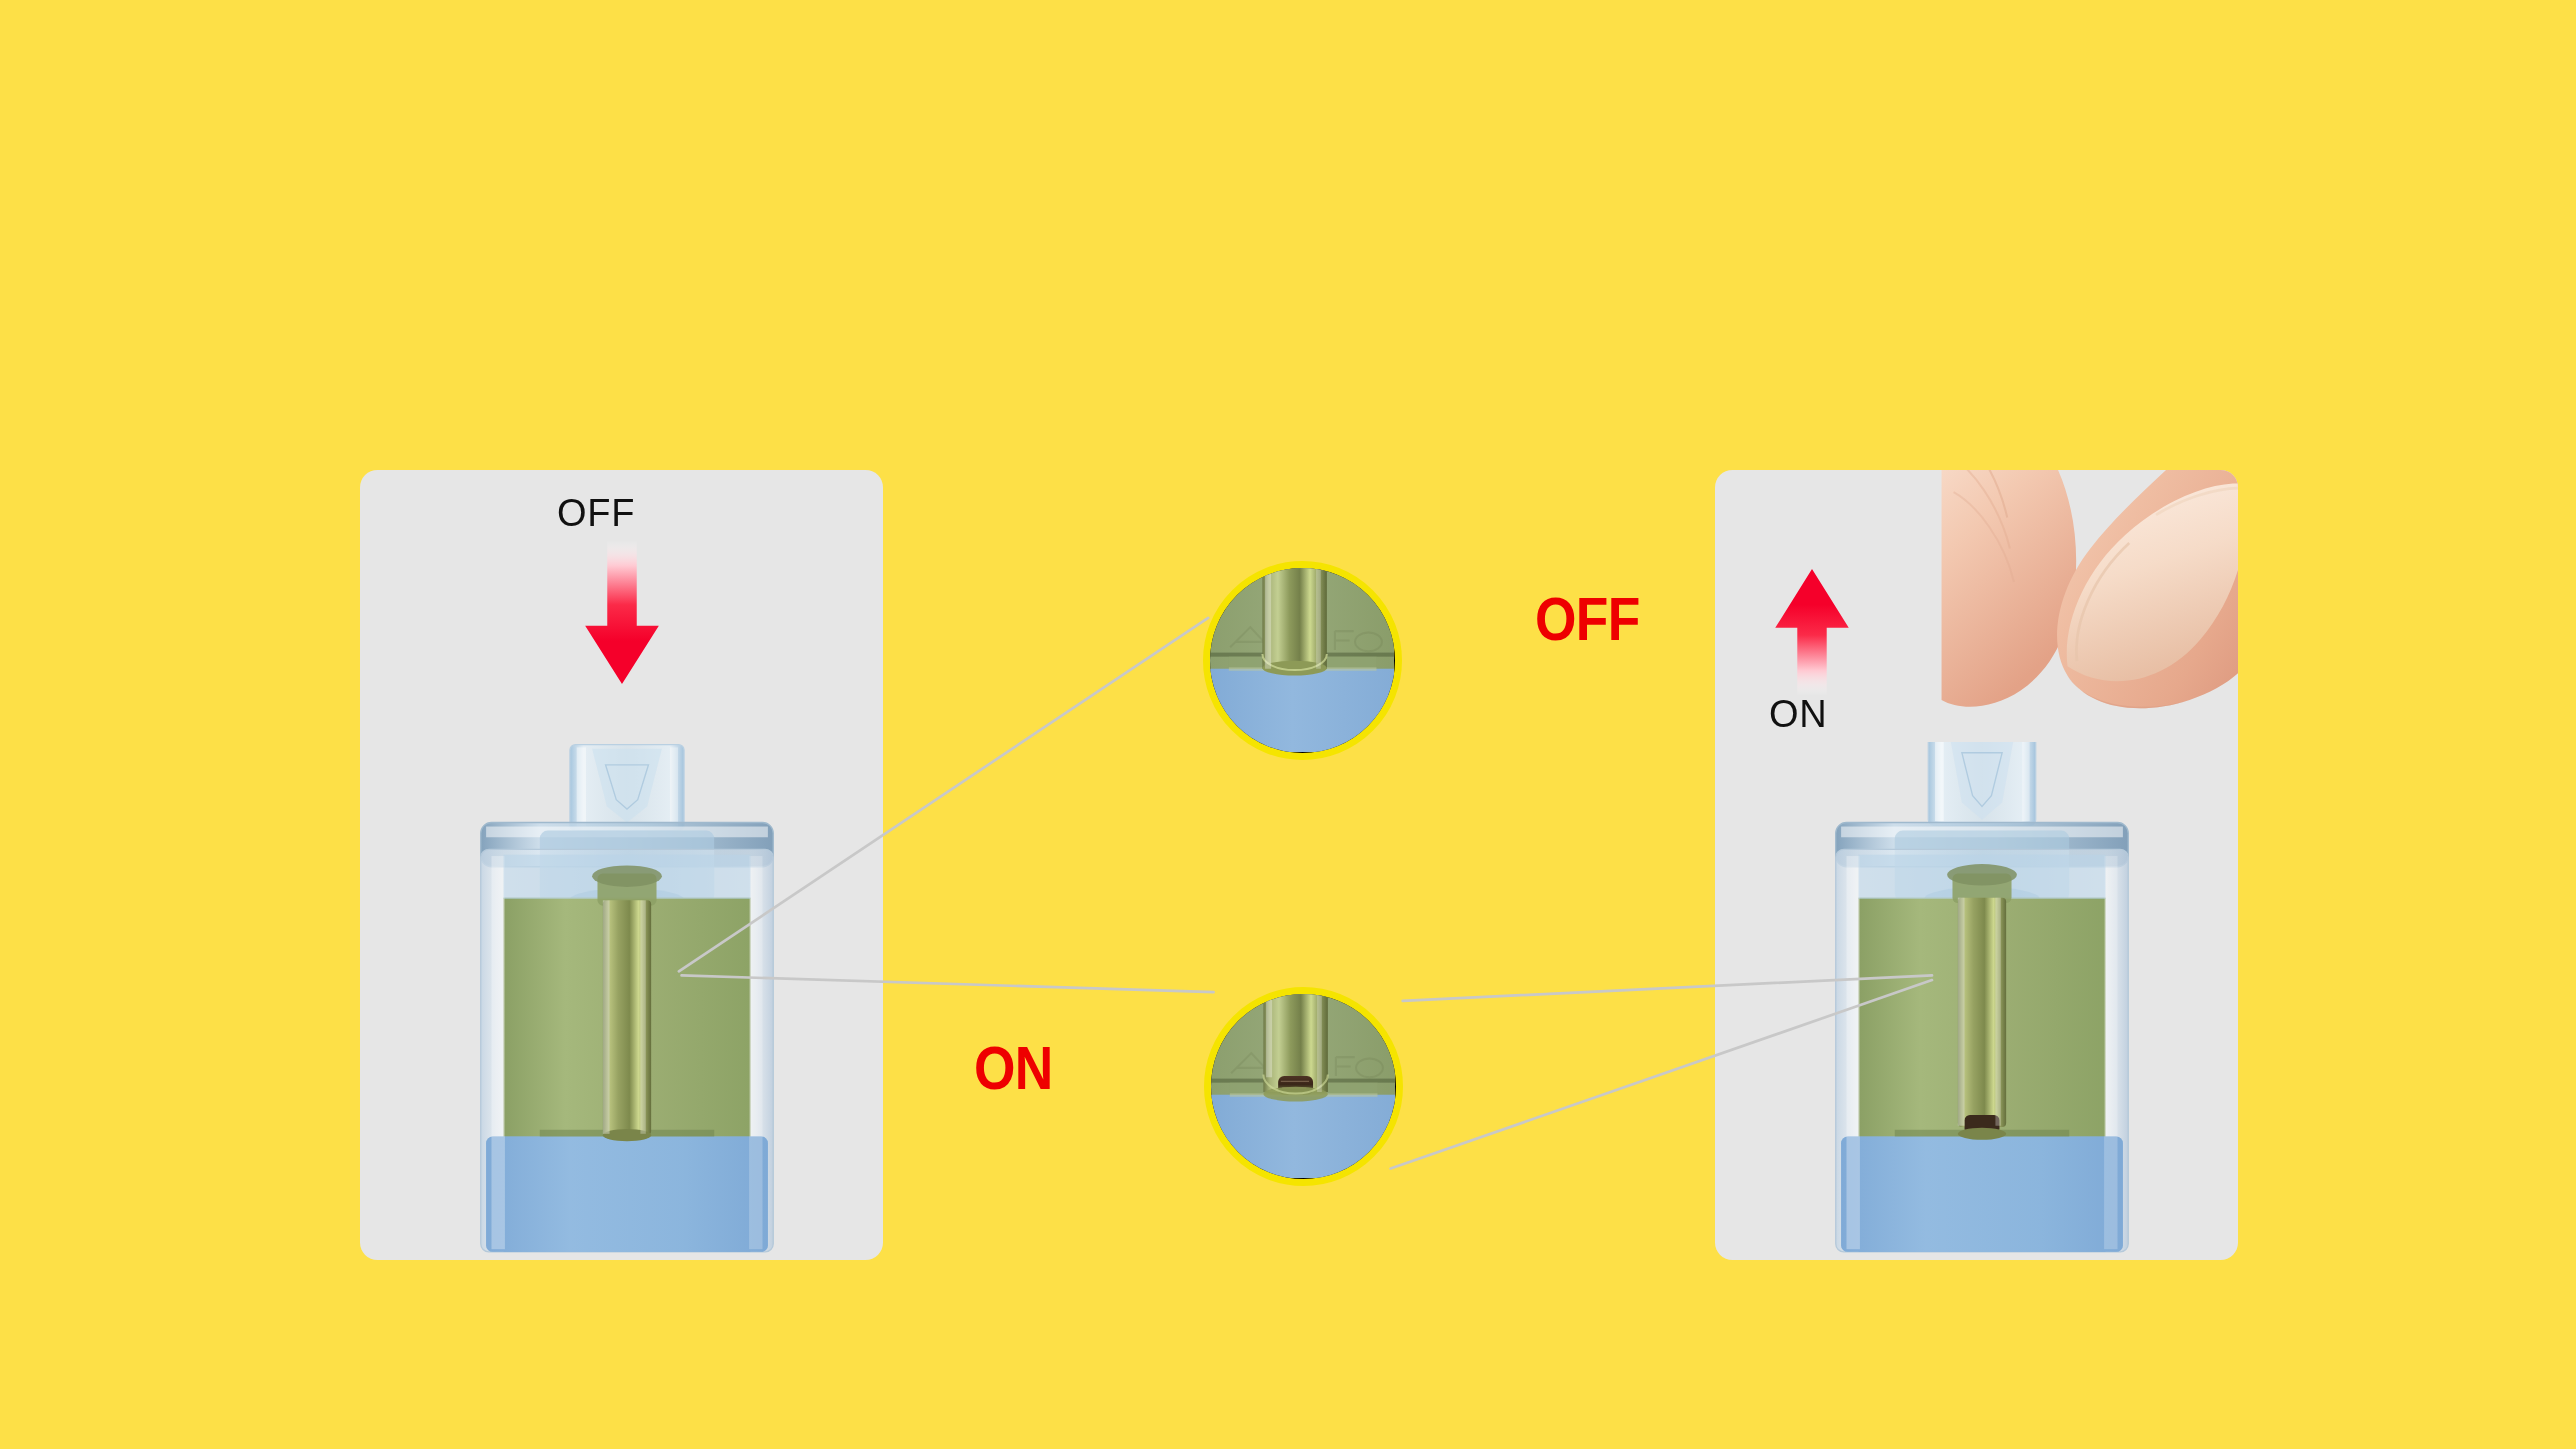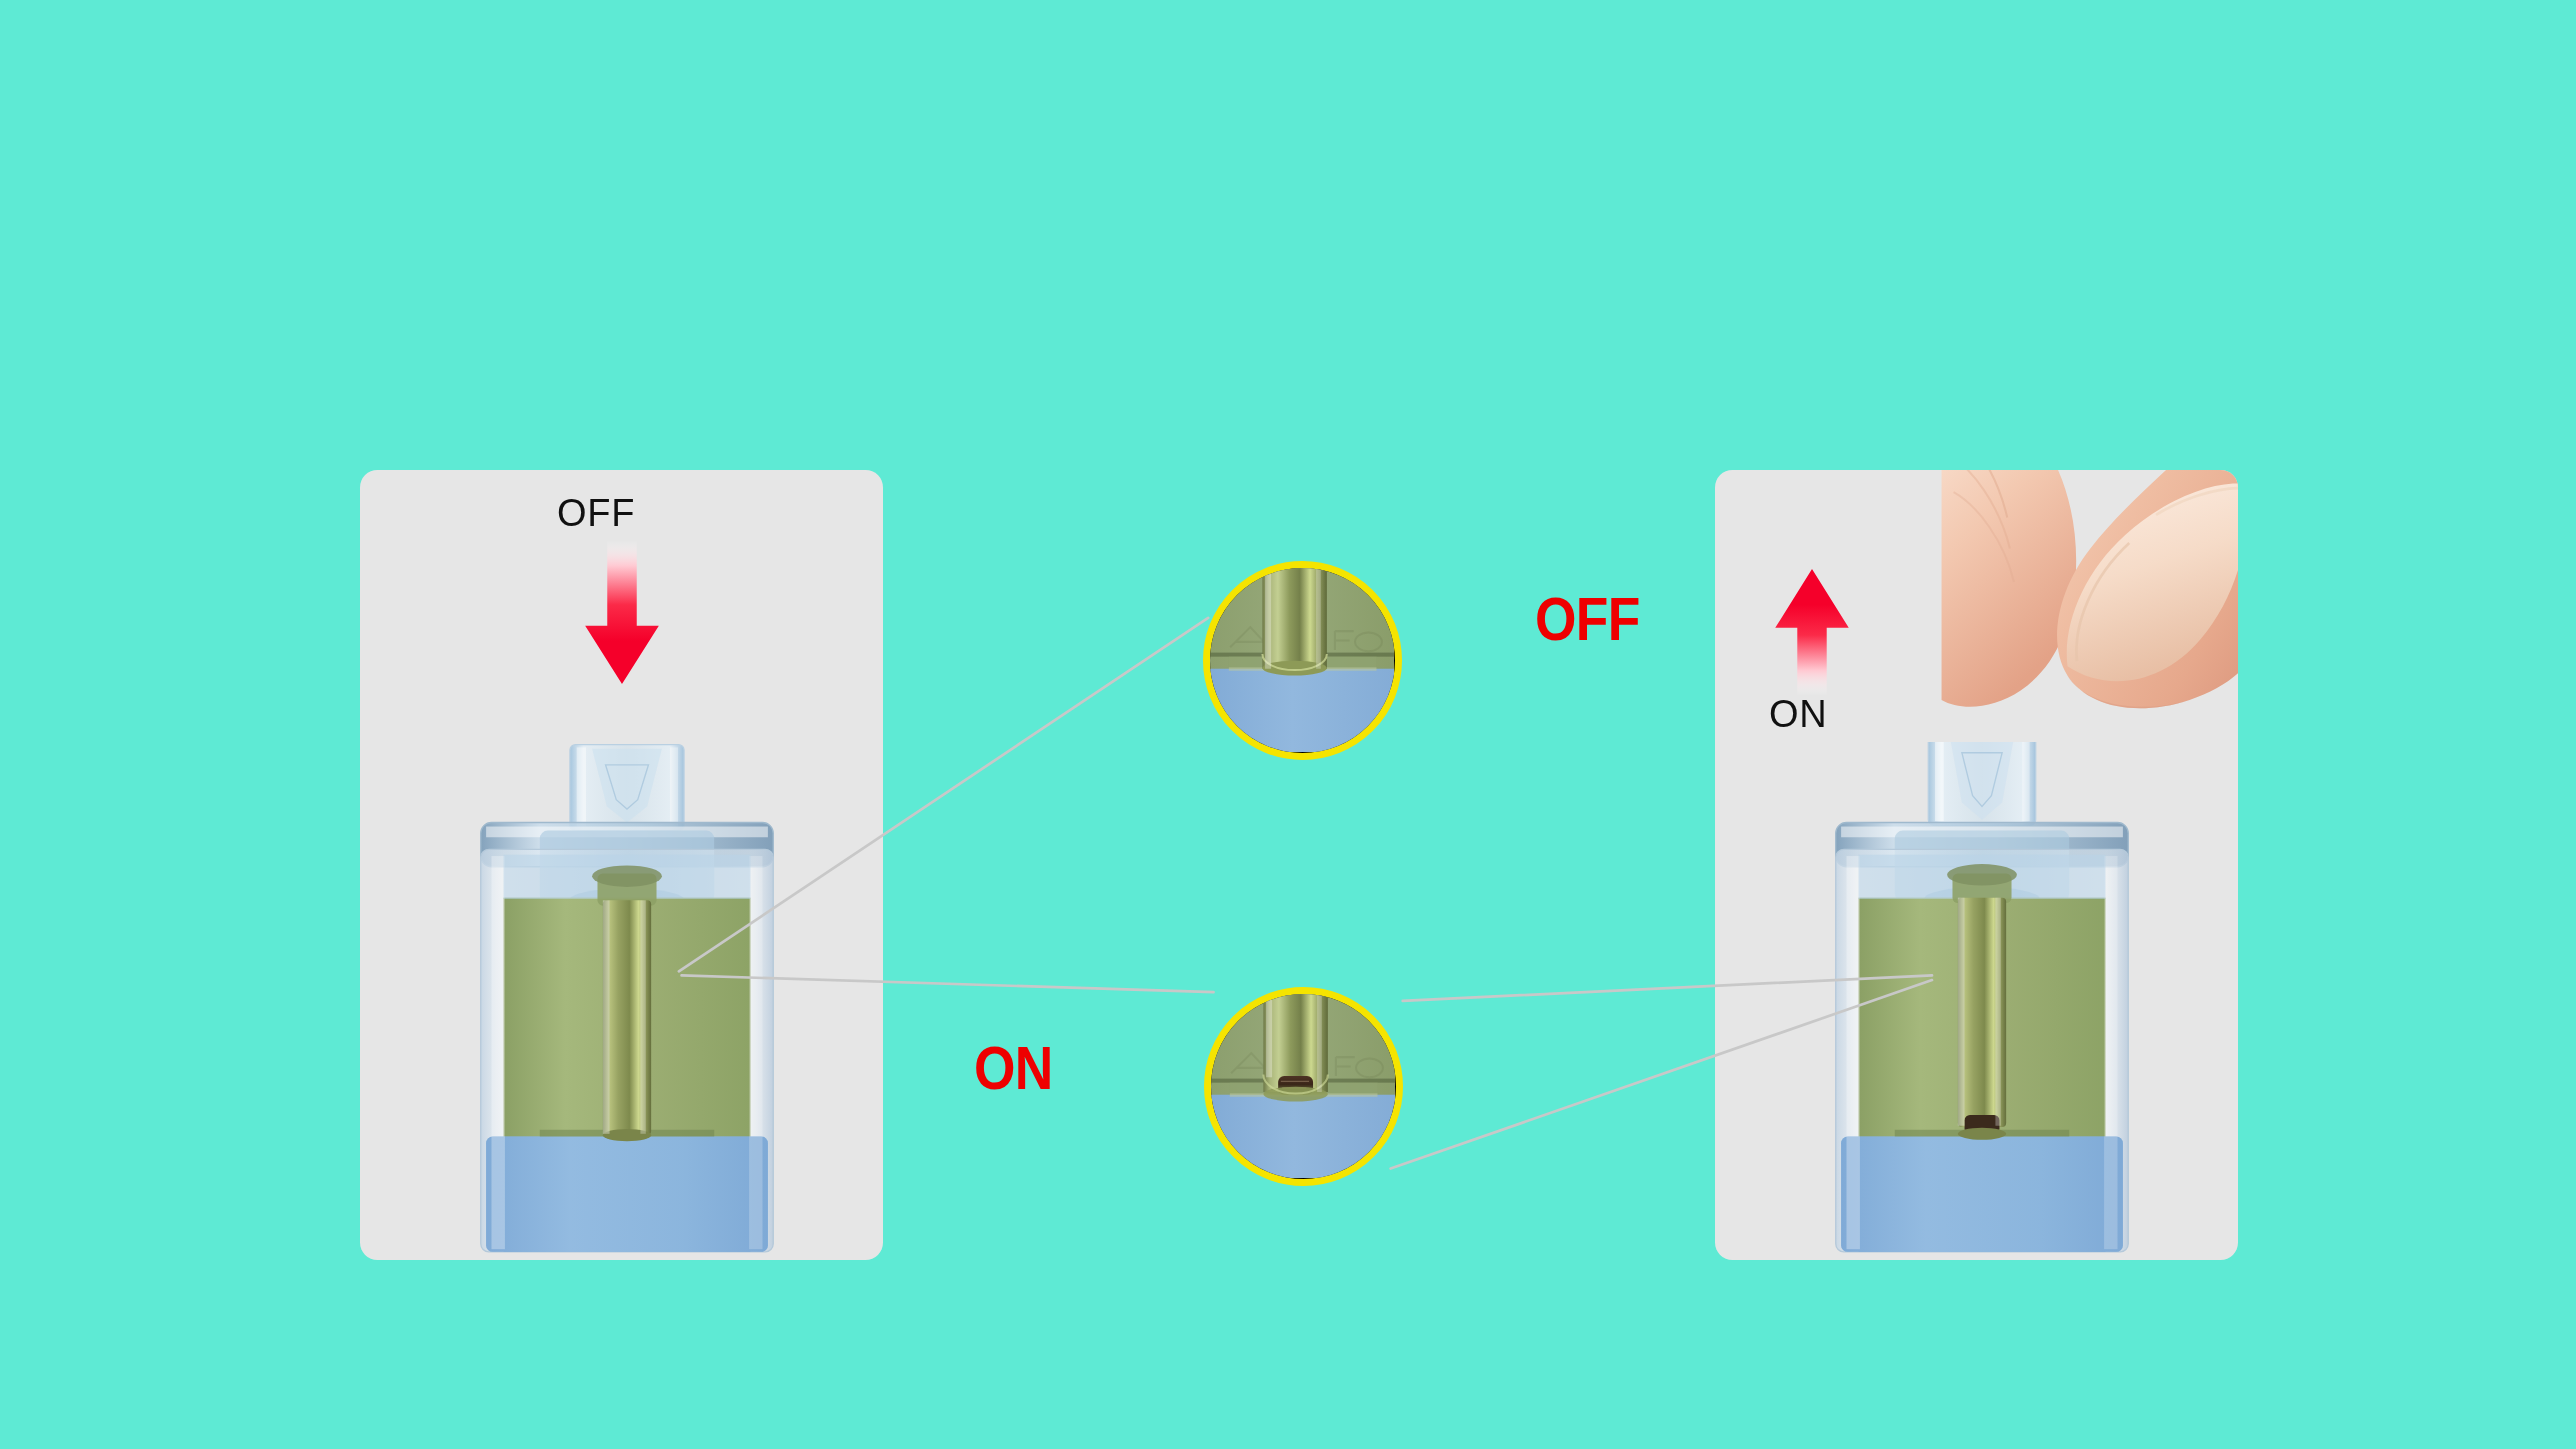--- a/index.html
+++ b/index.html
@@ -1,19 +1,19 @@
 <!DOCTYPE html>
 <html style="font-size:10.7px"><head>
 <meta charset="utf-8">
 <style>
   html,body{margin:0;padding:0;background:#000;}
   body{width:2576px;height:1449px;position:relative;overflow:hidden;
        font-family:"Liberation Sans", sans-serif;}
 
-  .stage{position:absolute;inset:0;background:#5eead4;}
+  .stage{position:absolute;inset:0;background:#fde047;}
 
   
   .panel{position:absolute;background:#e6e6e6;border-radius:17.4px;overflow:hidden;}
   #panel-off{left:360px;top:470px;width:523px;height:790px;}
   #panel-on {left:1715px;top:470px;width:523px;height:790px;}
 
   
   .lbl-black{position:absolute;color:#111;font-size:38px;letter-spacing:0.7px;
              font-family:"Liberation Sans", sans-serif;font-weight:400;line-height:1;}
 

